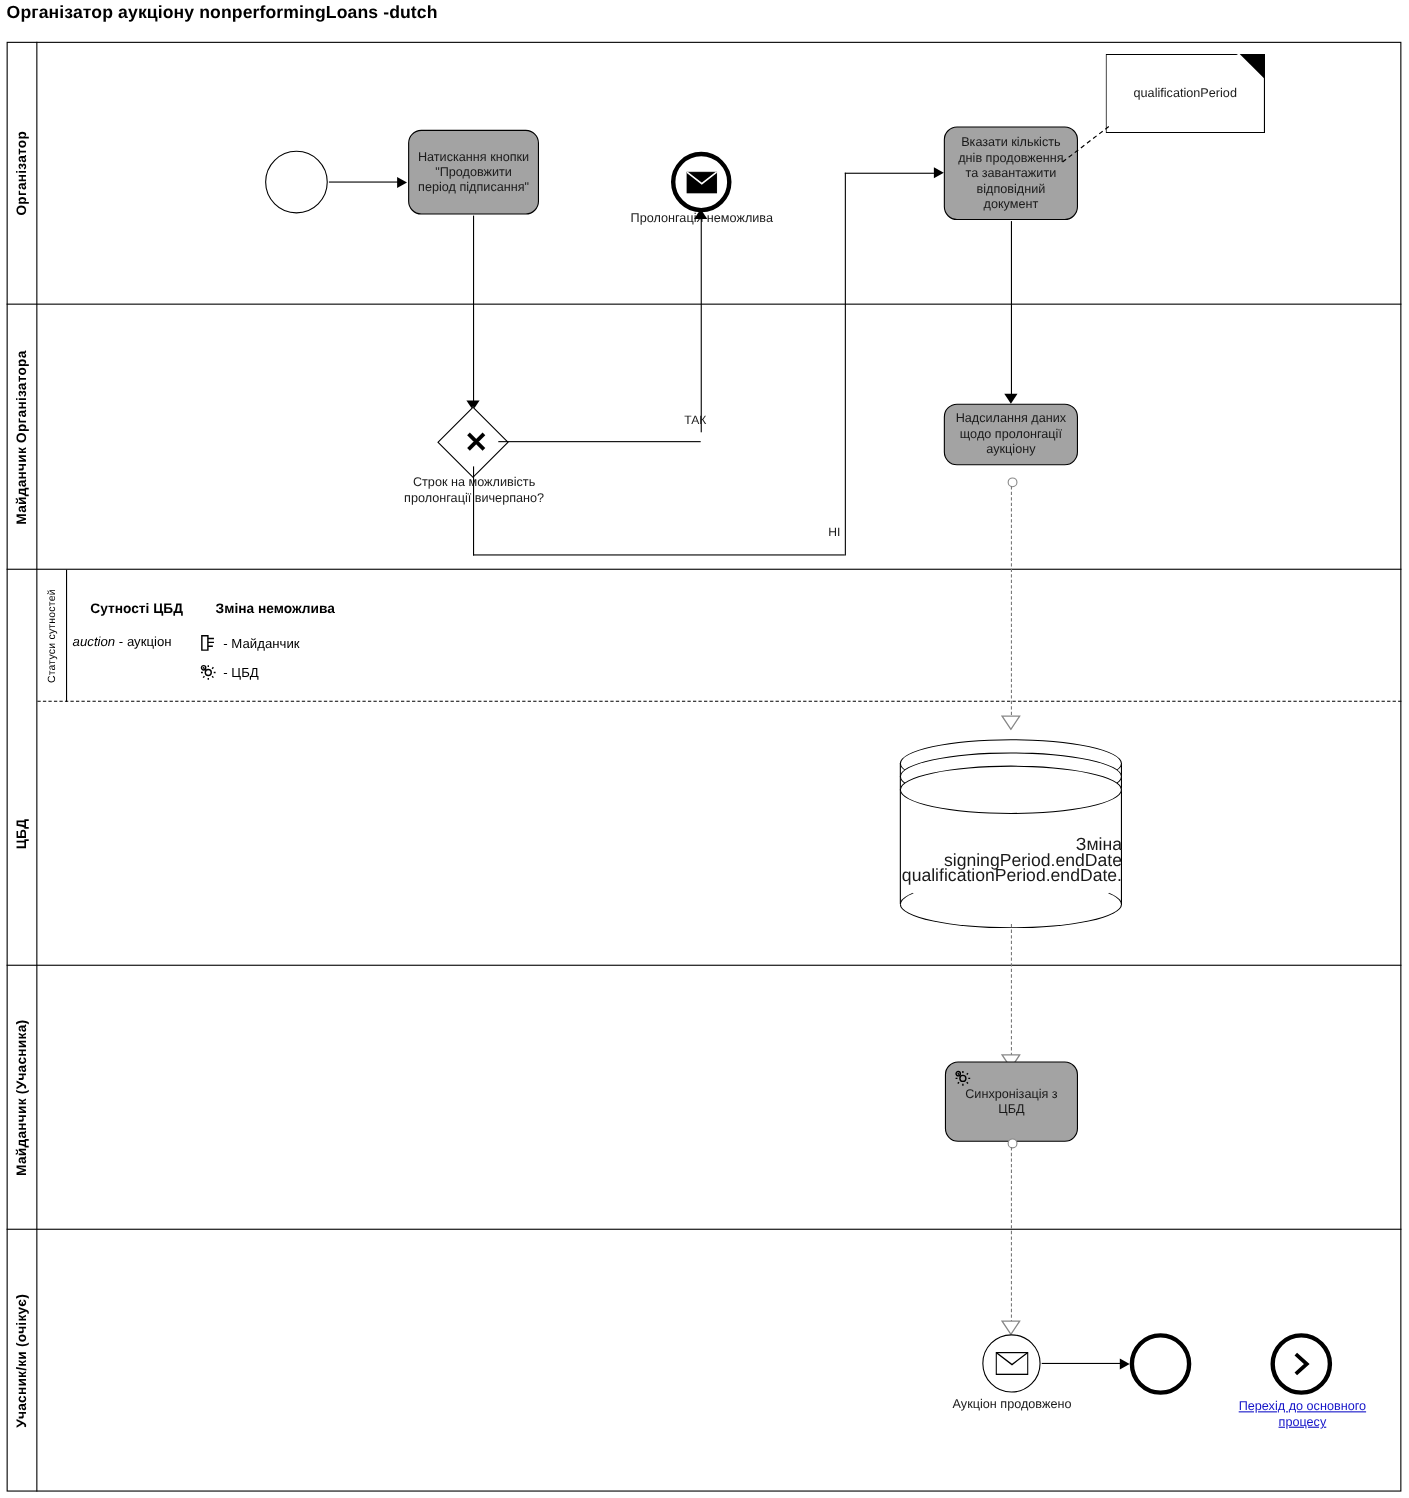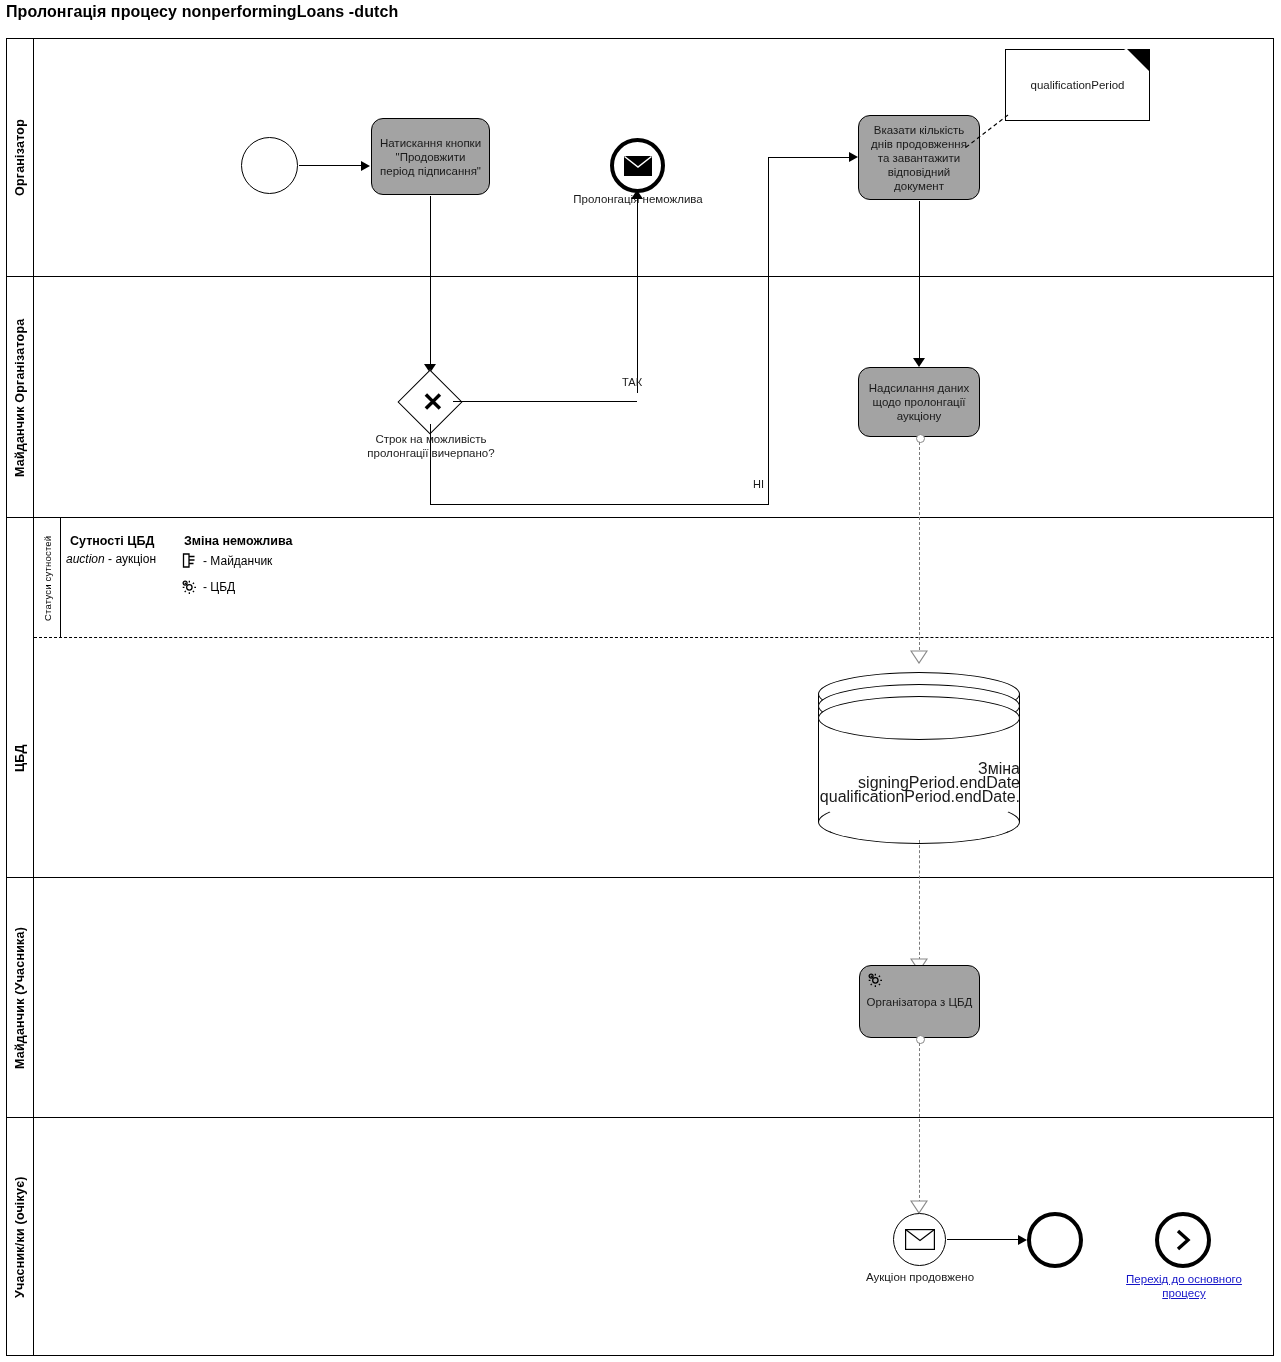--- a/index.html
+++ b/index.html
@@ -110,35 +110,35 @@
   }
   .msg-start-dot{
     position:absolute;width:7px;height:7px;border:1.2px solid #888;border-radius:50%;background:#fff;
   }
 
   .cap{position:absolute;font-size:11.5px;color:#1a1a1a;text-align:center;line-height:14px;}
   .flowlbl{position:absolute;font-size:11px;color:#1a1a1a;}
 
   
   .legend{position:absolute;font-size:12px;color:#000;}
-  .legend h4{margin:4px;font-size:12.5px;font-weight:bold;}
+  .legend h4{margin:16px;font-size:12.5px;font-weight:bold;}
   .legend .it{font-style:italic;}
   .lg-row{display:flex;align-items:center;gap:6px;margin-top:4px;font-size:12px;}
 
   .link-text{
     position:absolute;text-align:center;font-size:11.5px;line-height:14px;
     color:#1414c8;text-decoration:underline;cursor:pointer;
   }
 </style>
 </head>
 <body>
 
 <div id="canvas">
 
-  <div class="title">Пролонгація процесу nonperformingLoans -dutch</div>
+  <div class="title">Організатор аукціону nonperformingLoans -dutch</div>
 
   <div class="pool"></div>
   <div class="laneheadcol"></div>
 
   <div class="lane" style="top:38px;width:1268px;height:239px;"></div>
   <div class="lane" style="top:277px;width:1268px;height:241px;"></div>
   <div class="lane" style="top:518px;width:1268px;height:120px;border-bottom:none;"></div>
   <div class="lane" style="top:638px;width:1268px;height:240px;"></div>
   <div class="lane" style="top:878px;width:1268px;height:240px;"></div>
   <div class="lane last" style="top:1118px;width:1268px;height:238px;"></div>
@@ -194,21 +194,21 @@
   <div class="ln h" style="left:453px;top:401px;width:184px;"></div>
   <div class="flowlbl" style="left:622px;top:376px;">ТАК</div>
 
   <div class="ln v" style="left:430px;top:424px;height:81px;"></div>
   <div class="ln h" style="left:430px;top:504px;width:338px;"></div>
   <div class="flowlbl" style="left:753px;top:478px;">НІ</div>
 
   <div class="ln v" style="left:919px;top:201px;height:160px;"></div>
   <div class="arrow-d" style="left:913px;top:358px;"></div>
 
-  <div class="task" style="left:858px;top:367px;width:122px;height:70px;">Надсилання даних щодо пролонгації аукціону</div>
+  <div class="task" style="left:858px;top:367px;width:122px;height:56px;">Надсилання даних щодо пролонгації аукціону</div>
 
   <div class="msg-start-dot" style="left:916px;top:434px;"></div>
   <div class="dln v" style="left:919px;top:442px;height:213px;"></div>
   <div class="arrow-hollow" style="left:912px;top:652px;border-top-color:#fff;"></div>
   <svg style="position:absolute;left:910px;top:650px;width:18px;height:14px;">
     <polygon points="1,1 17,1 9,13" fill="#fff" stroke="#888" stroke-width="1.2"></polygon>
   </svg>
 
   <div class="legend" style="left:66px;top:530px;">
     <h4>Сутності ЦБД</h4>
@@ -256,21 +256,21 @@
   </svg>
 
   <div class="task" style="left:859px;top:965px;width:121px;height:73px;">
     <svg style="position:absolute;left:6px;top:5px;" width="17" height="17" viewBox="0 0 20 20">
       <g fill="none" stroke="#000" stroke-width="1.5">
         <circle cx="11" cy="11" r="3.2"></circle>
         <path d="M11 5.2 v-2 M11 16.8 v2 M5.2 11 h-2 M16.8 11 h2 M6.9 6.9 l-1.4-1.4 M15.1 15.1 l1.4 1.4 M15.1 6.9 l1.4-1.4 M6.9 15.1 l-1.4 1.4"></path>
         <circle cx="6" cy="6" r="2.3"></circle>
       </g>
     </svg>
-    <span>Організатора з ЦБД</span>
+    <span>Синхронізація з ЦБД</span>
   </div>
 
   <div class="msg-start-dot" style="left:916px;top:1035px;"></div>
   <div class="dln v" style="left:919px;top:1043px;height:160px;"></div>
   <svg style="position:absolute;left:910px;top:1200px;width:18px;height:14px;">
     <polygon points="1,1 17,1 9,13" fill="#fff" stroke="#888" stroke-width="1.2"></polygon>
   </svg>
 
   <div class="ev catch" style="left:893px;top:1213px;width:53px;height:53px;">
     <svg width="30" height="21" viewBox="0 0 30 21">

